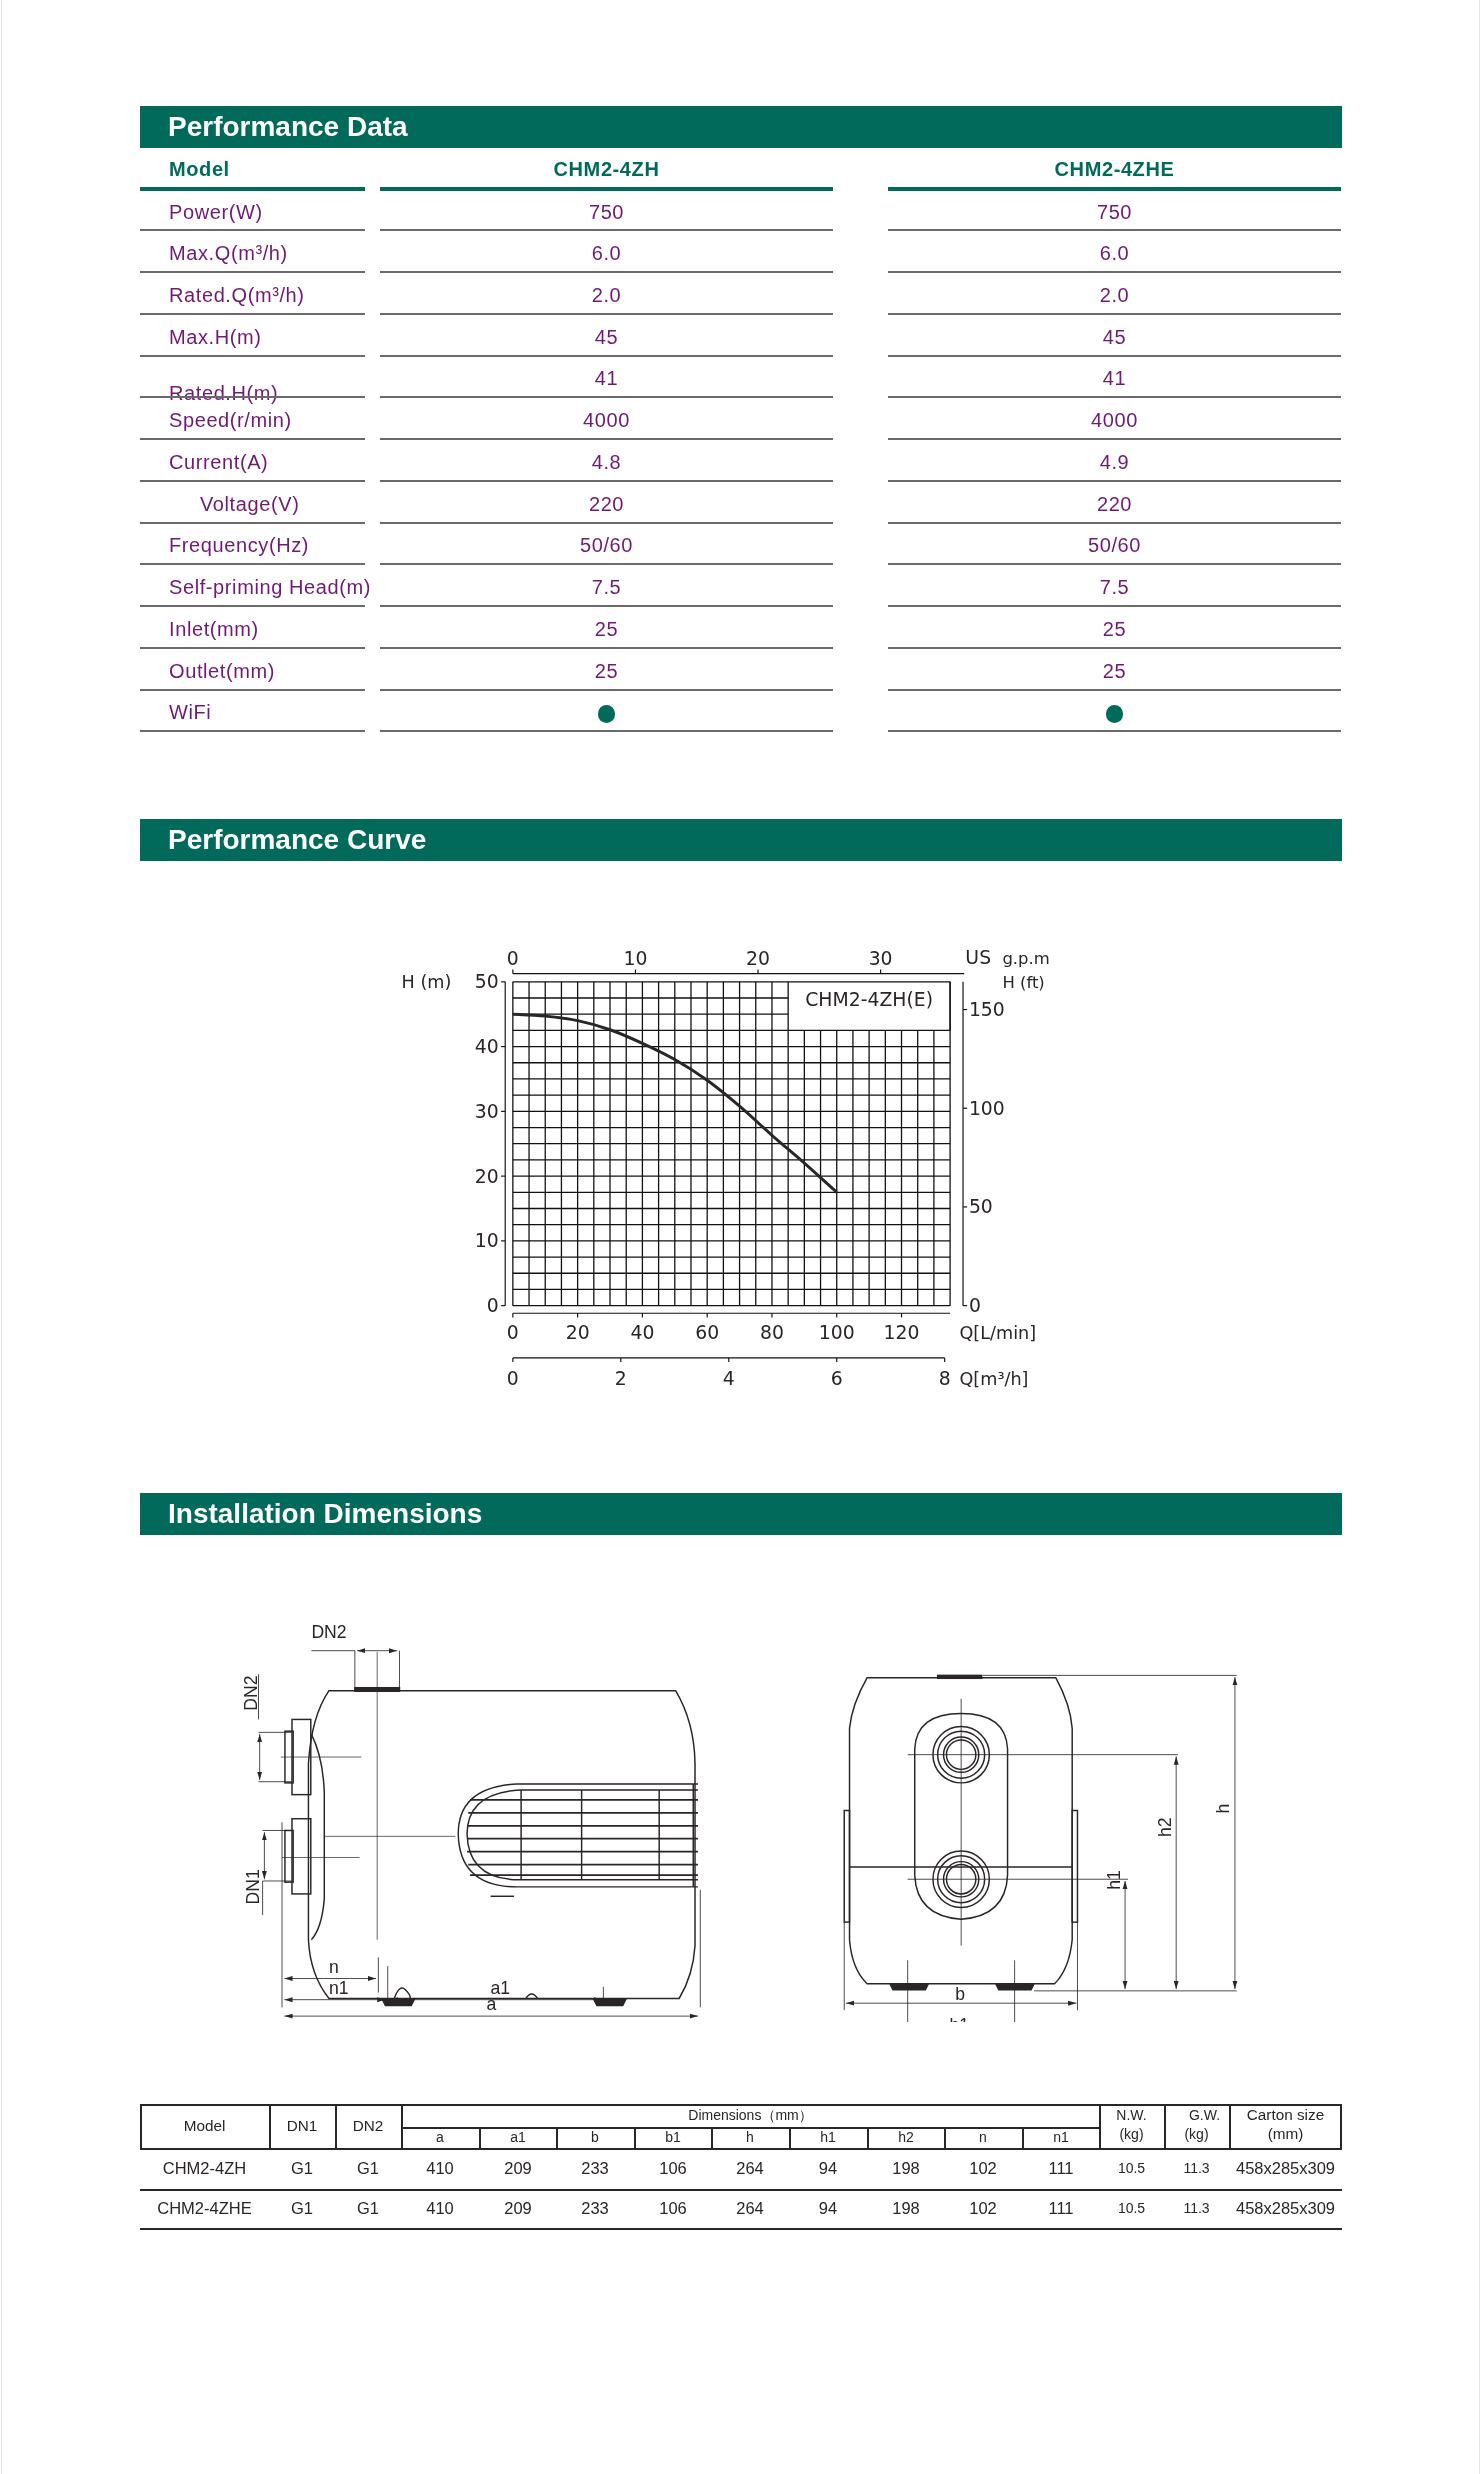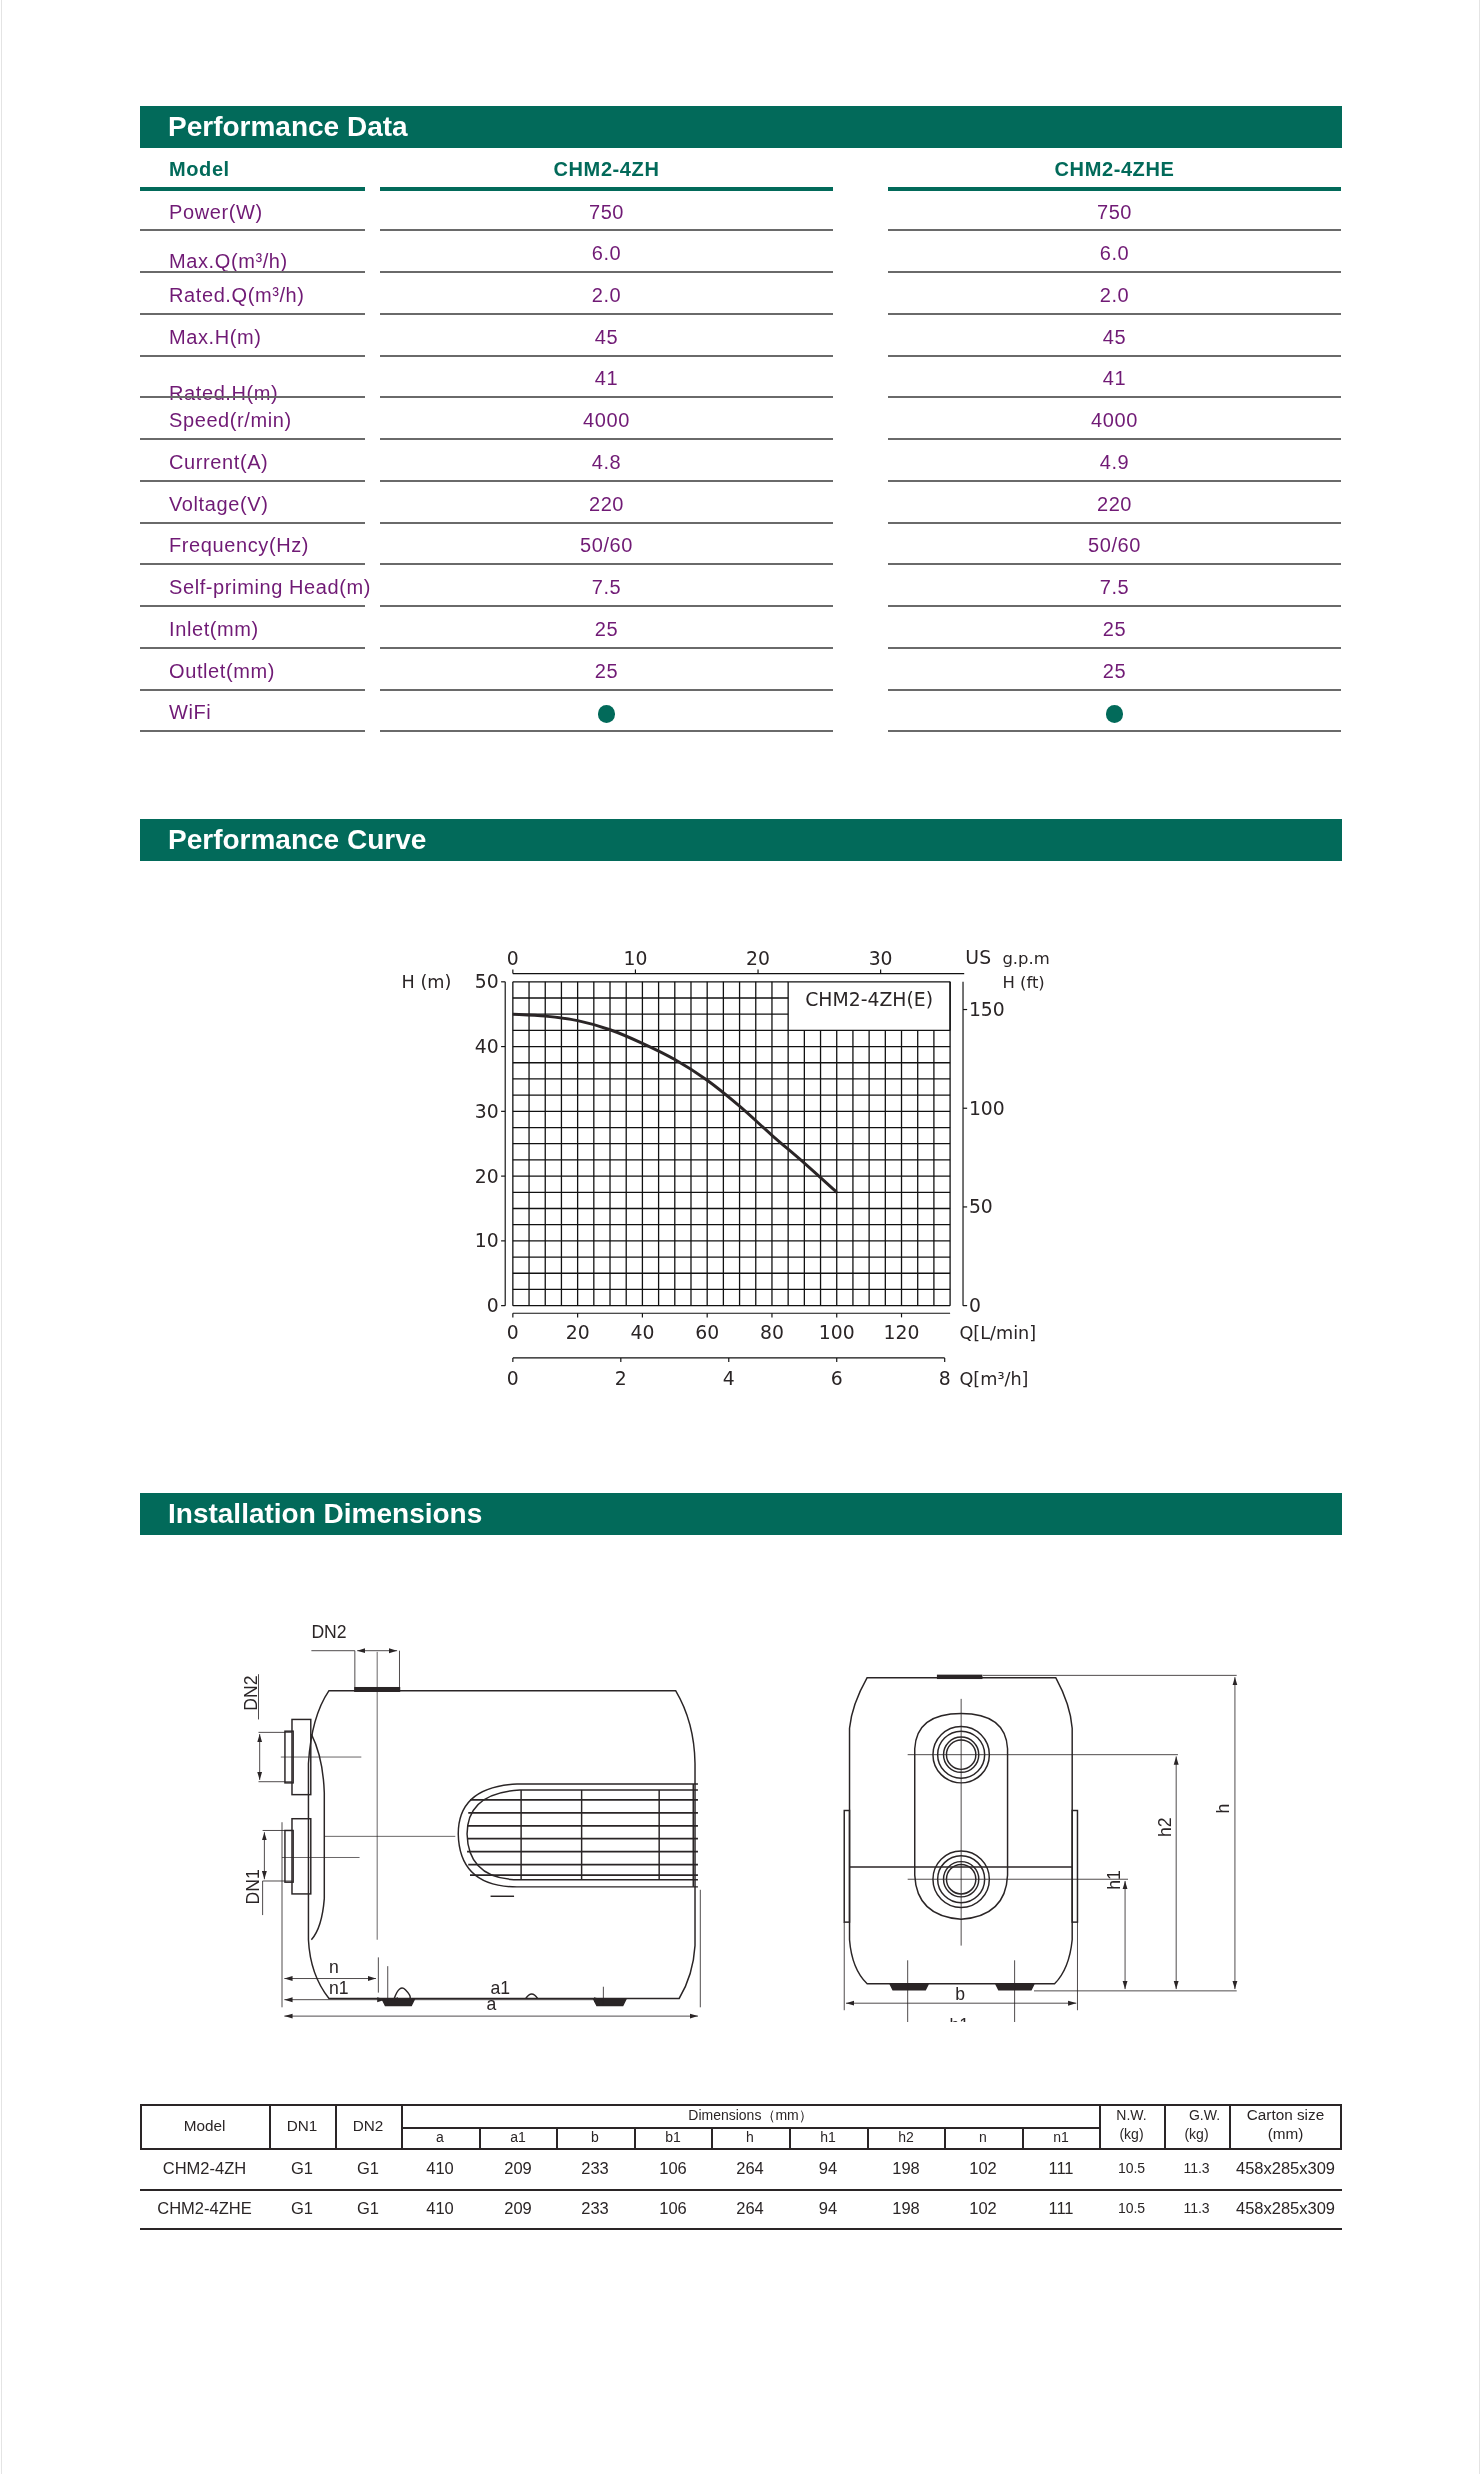--- a/index.html
+++ b/index.html
@@ -42,21 +42,21 @@
 <div class="pd-line-green" style="left:380px;width:453px;"></div>
 <div class="pd-line-green" style="left:888px;width:453px;"></div>
 
 <div id="pd-rows">
     <div class="pd-cell pd-label" style="top: 191px;">Power(W)</div>
     <div class="pd-cell pd-val" style="top: 191px; left: 380px; width: 453px;">750</div>
     <div class="pd-cell pd-val" style="top: 191px; left: 888px; width: 453px;">750</div>
     <div class="pd-row-line" style="top: 229px; left: 140px; width: 225px;"></div>
     <div class="pd-row-line" style="top: 229px; left: 380px; width: 453px;"></div>
     <div class="pd-row-line" style="top: 229px; left: 888px; width: 453px;"></div>
-    <div class="pd-cell pd-label" style="top: 240px;">Max.Q(m³/h)</div>
+    <div class="pd-cell pd-label" style="top: 232px;">Max.Q(m³/h)</div>
     <div class="pd-cell pd-val" style="top: 232px; left: 380px; width: 453px;">6.0</div>
     <div class="pd-cell pd-val" style="top: 232px; left: 888px; width: 453px;">6.0</div>
     <div class="pd-row-line" style="top: 271px; left: 140px; width: 225px;"></div>
     <div class="pd-row-line" style="top: 271px; left: 380px; width: 453px;"></div>
     <div class="pd-row-line" style="top: 271px; left: 888px; width: 453px;"></div>
     <div class="pd-cell pd-label" style="top: 274px;">Rated.Q(m³/h)</div>
     <div class="pd-cell pd-val" style="top: 274px; left: 380px; width: 453px;">2.0</div>
     <div class="pd-cell pd-val" style="top: 274px; left: 888px; width: 453px;">2.0</div>
     <div class="pd-row-line" style="top: 313px; left: 140px; width: 225px;"></div>
     <div class="pd-row-line" style="top: 313px; left: 380px; width: 453px;"></div>
@@ -78,21 +78,21 @@
     <div class="pd-cell pd-val" style="top: 399px; left: 888px; width: 453px;">4000</div>
     <div class="pd-row-line" style="top: 438px; left: 140px; width: 225px;"></div>
     <div class="pd-row-line" style="top: 438px; left: 380px; width: 453px;"></div>
     <div class="pd-row-line" style="top: 438px; left: 888px; width: 453px;"></div>
     <div class="pd-cell pd-label" style="top: 441px;">Current(A)</div>
     <div class="pd-cell pd-val" style="top: 441px; left: 380px; width: 453px; text-align: center;">4.8</div>
     <div class="pd-cell pd-val" style="top: 441px; left: 888px; width: 453px;">4.9</div>
     <div class="pd-row-line" style="top: 480px; left: 140px; width: 225px;"></div>
     <div class="pd-row-line" style="top: 480px; left: 380px; width: 453px;"></div>
     <div class="pd-row-line" style="top: 480px; left: 888px; width: 453px;"></div>
-    <div class="pd-cell pd-label" style="top: 483px;">Voltage(V)</div>
+    <div class="pd-cell pd-label" style="top: 483px; margin-left: 31px;">Voltage(V)</div>
     <div class="pd-cell pd-val" style="top: 483px; left: 380px; width: 453px;">220</div>
     <div class="pd-cell pd-val" style="top: 483px; left: 888px; width: 453px;">220</div>
     <div class="pd-row-line" style="top: 522px; left: 140px; width: 225px;"></div>
     <div class="pd-row-line" style="top: 522px; left: 380px; width: 453px;"></div>
     <div class="pd-row-line" style="top: 522px; left: 888px; width: 453px;"></div>
     <div class="pd-cell pd-label" style="top: 524px;">Frequency(Hz)</div>
     <div class="pd-cell pd-val" style="top: 524px; left: 380px; width: 453px;">50/60</div>
     <div class="pd-cell pd-val" style="top: 524px; left: 888px; width: 453px;">50/60</div>
     <div class="pd-row-line" style="top: 563px; left: 140px; width: 225px;"></div>
     <div class="pd-row-line" style="top: 563px; left: 380px; width: 453px;"></div>

